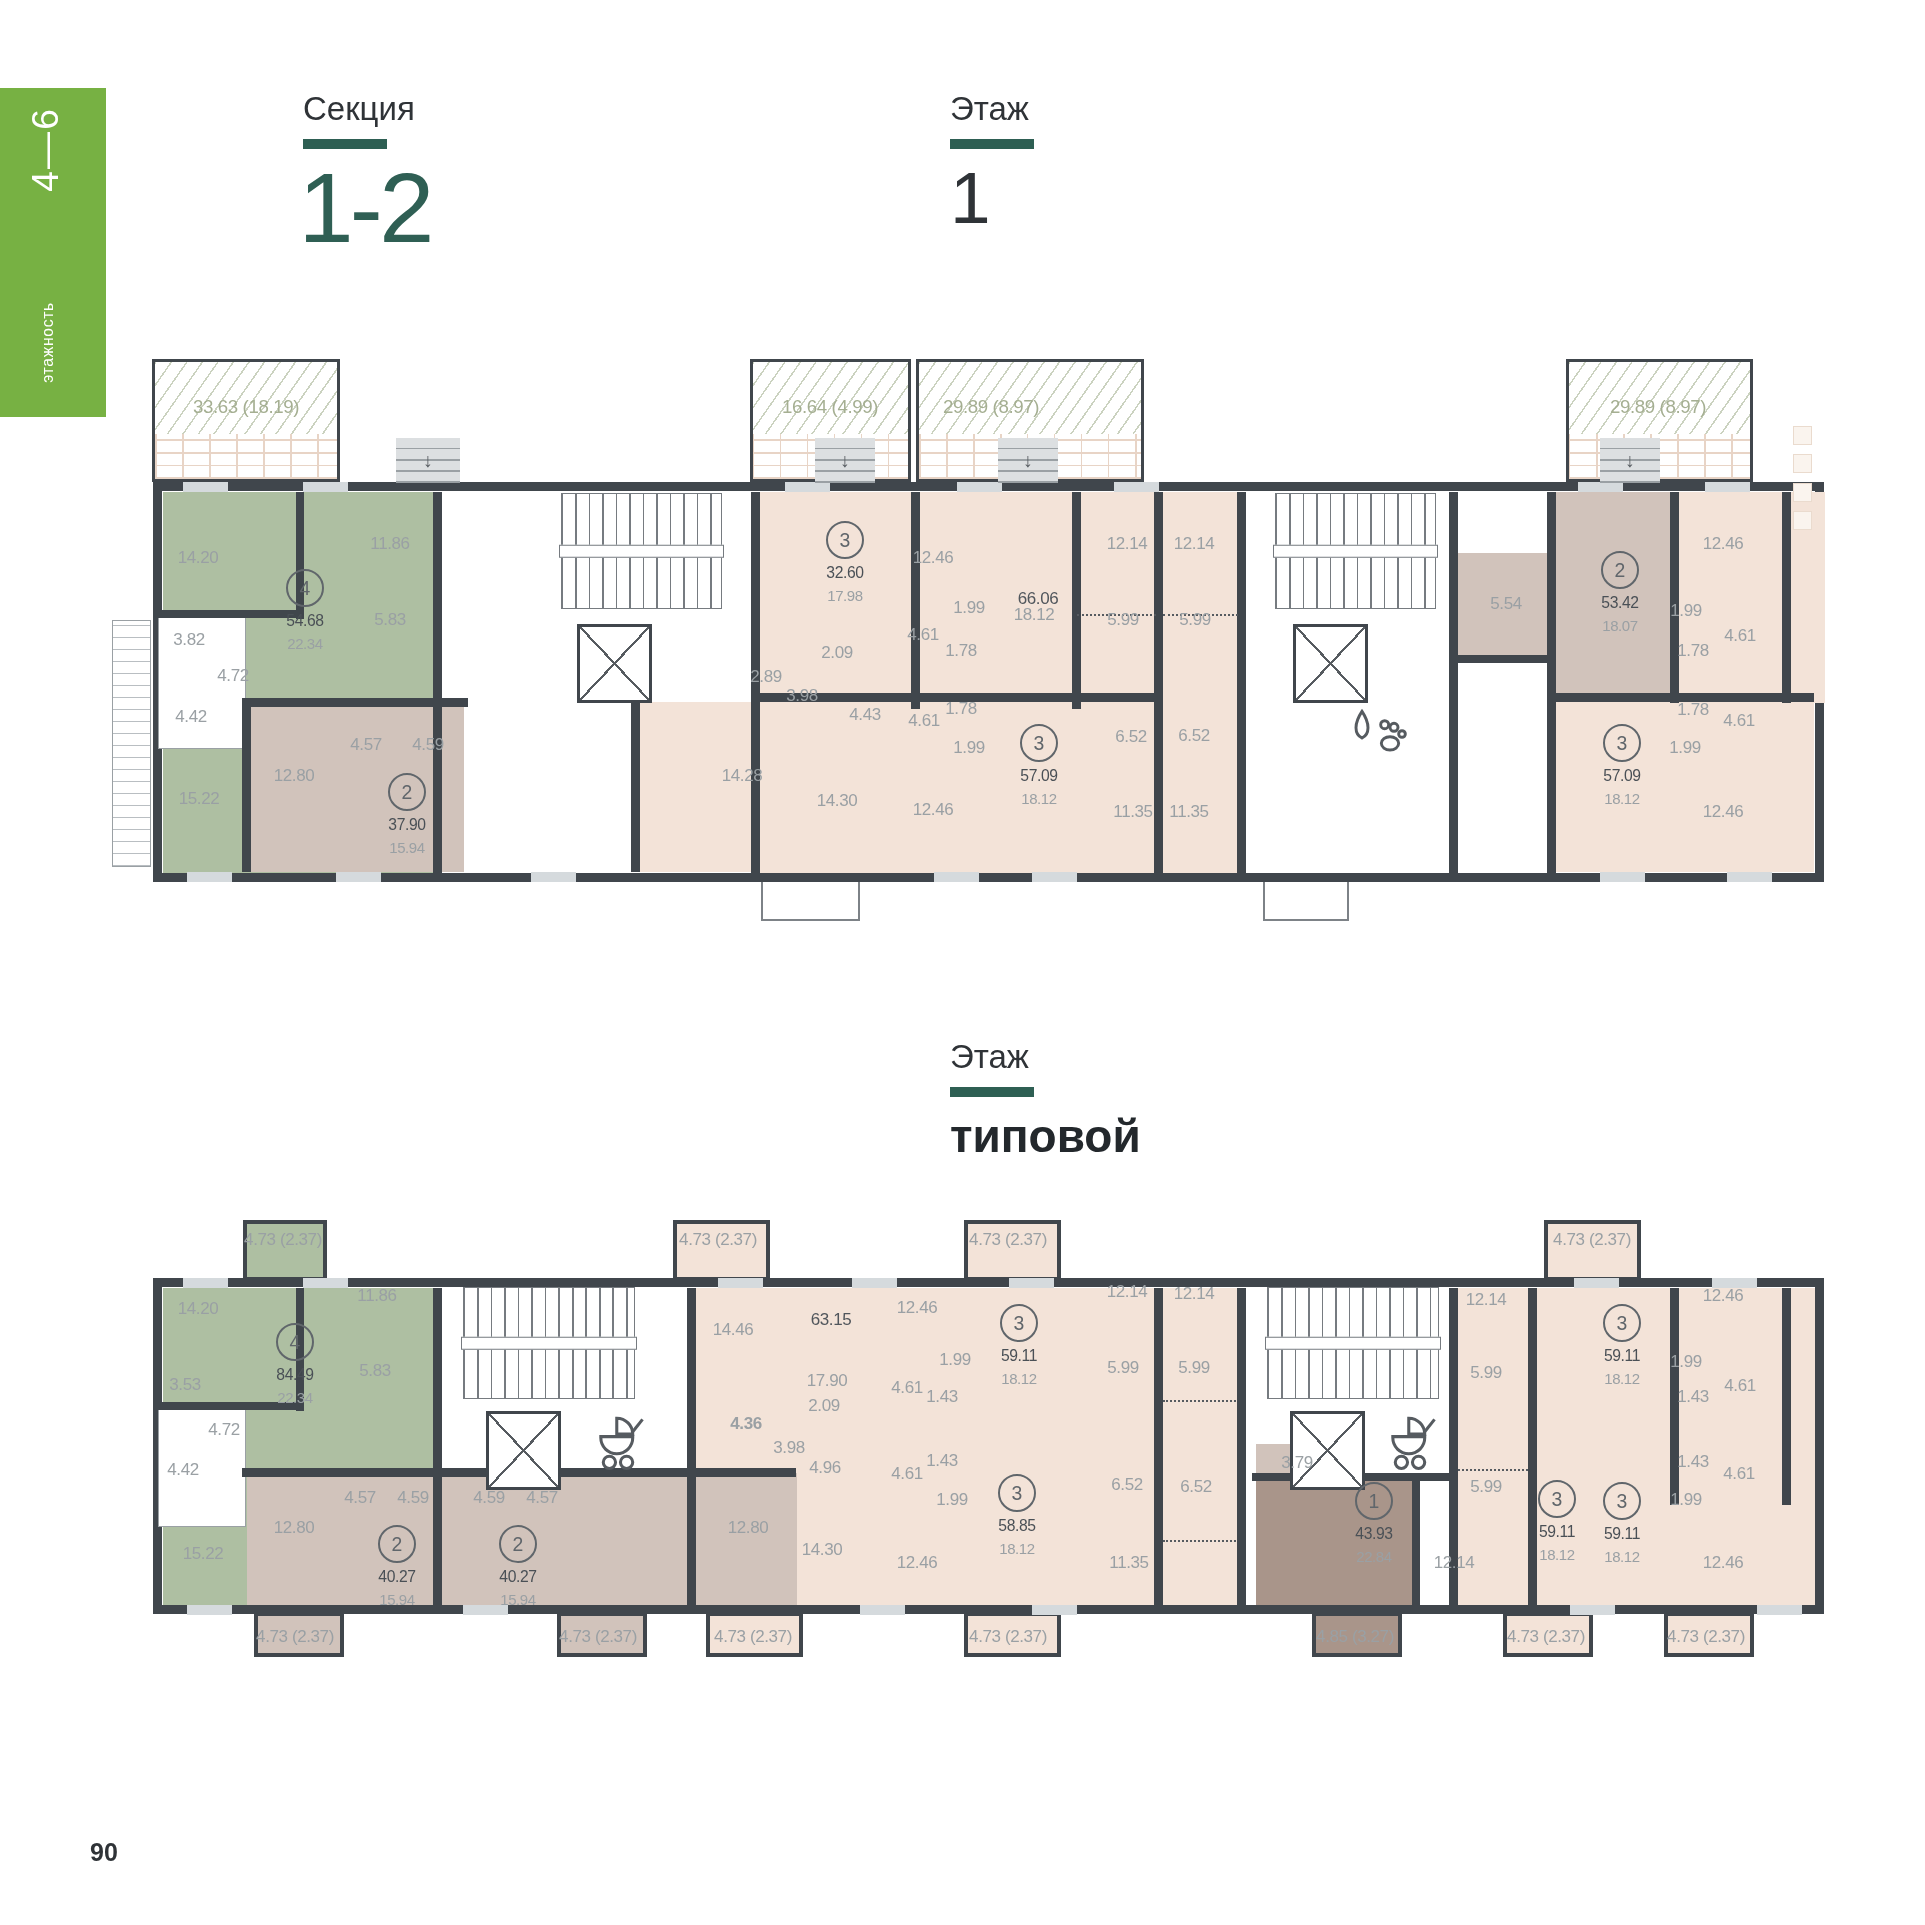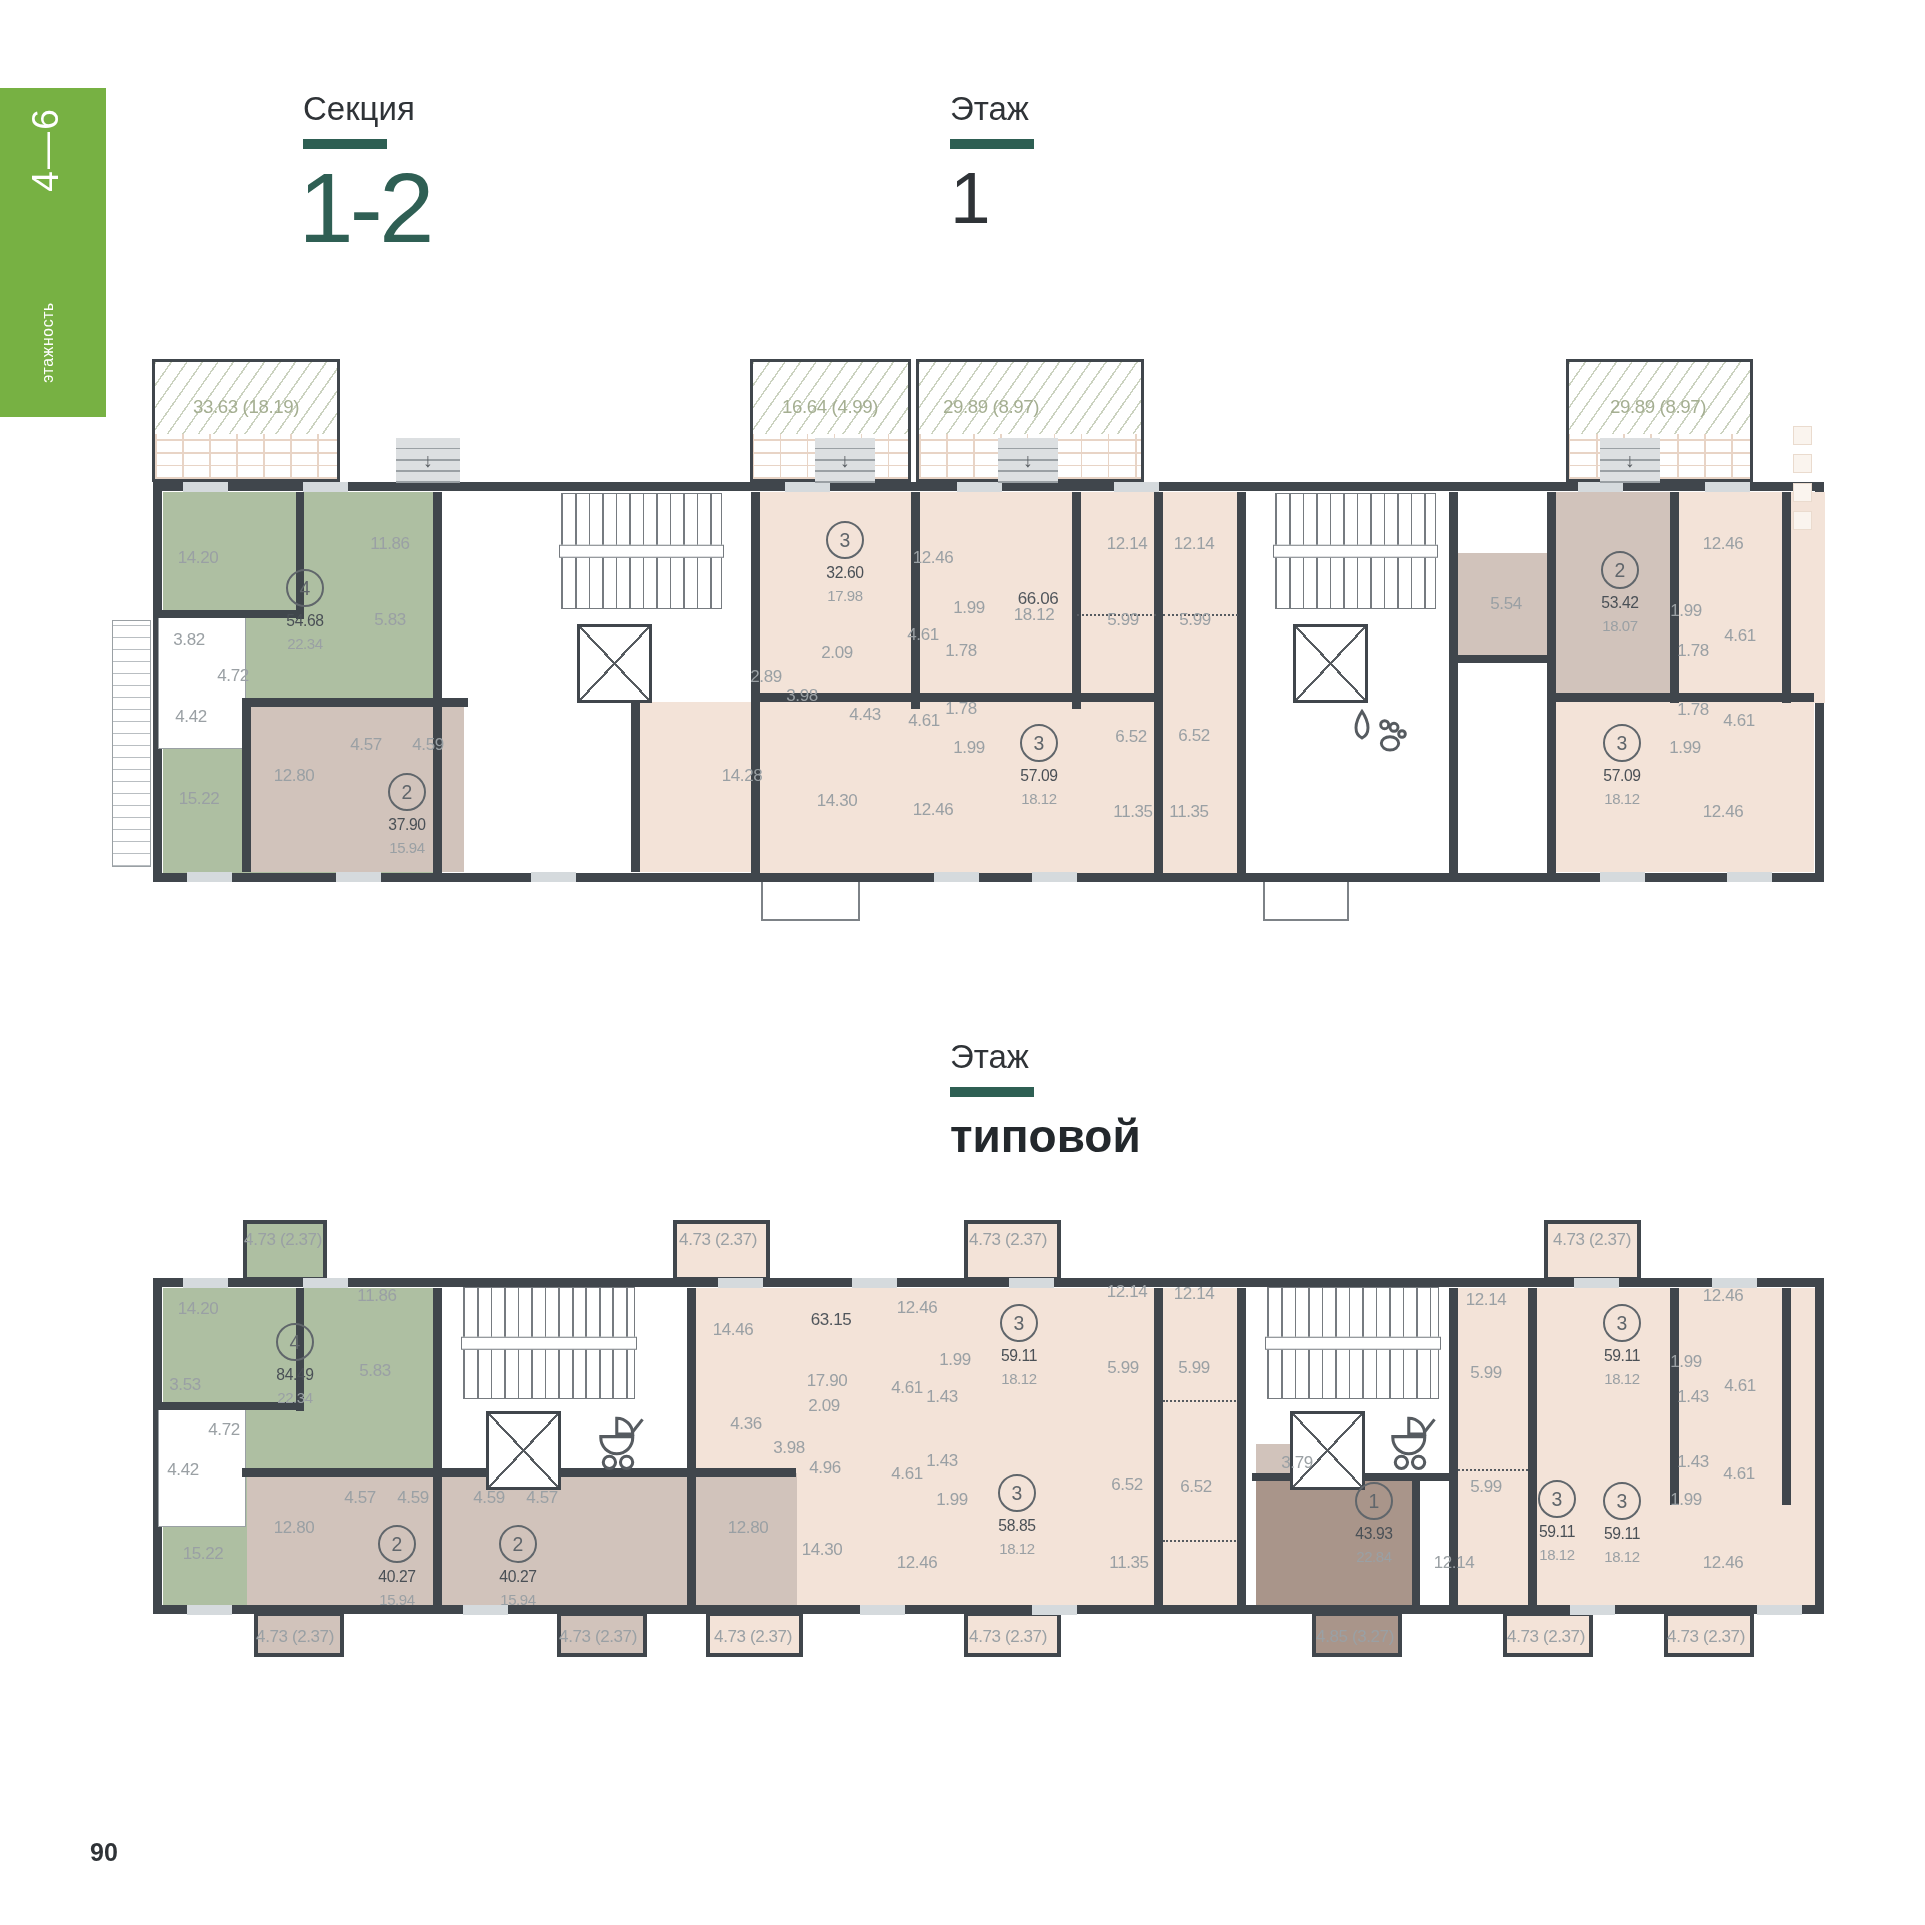--- a/index.html
+++ b/index.html
@@ -374,21 +374,21 @@
     <div class="el label strong" style="left: 719px; top: 108px;">63.15</div>
     <div class="el label" style="left: 715px; top: 125px; margin-top: 44px;">17.90</div>
     <div class="el label" style="left: 805px; top: 96px;">12.46</div>
     <div class="el label" style="left: 843px; top: 148px;">1.99</div>
     <div class="el label" style="left: 795px; top: 176px;">4.61</div>
     <div class="el label" style="left: 830px; top: 185px;">1.43</div>
     <div class="el label" style="left: 830px; top: 249px;">1.43</div>
     <div class="el label" style="left: 795px; top: 262px;">4.61</div>
     <div class="el label" style="left: 840px; top: 288px;">1.99</div>
     <div class="el label" style="left: 712px; top: 194px;">2.09</div>
-    <div class="el label" style="left: 634px; top: 212px;">4.36</div>
+    <div class="el label" style="left: 634px; top: 212px; font-weight: bold;">4.36</div>
     <div class="el label" style="left: 677px; top: 236px;">3.98</div>
     <div class="el label" style="left: 713px; top: 256px;">4.96</div>
     <div class="el label" style="left: 710px; top: 338px;">14.30</div>
     <div class="el label" style="left: 805px; top: 351px;">12.46</div>
     <div class="el label" style="left: 1015px; top: 80px;">12.14</div>
     <div class="el label" style="left: 1011px; top: 156px;">5.99</div>
     <div class="el label" style="left: 1015px; top: 273px;">6.52</div>
     <div class="el label" style="left: 1017px; top: 351px;">11.35</div>
     <div class="el label" style="left: 1082px; top: 82px;">12.14</div>
     <div class="el label" style="left: 1082px; top: 156px;">5.99</div>

